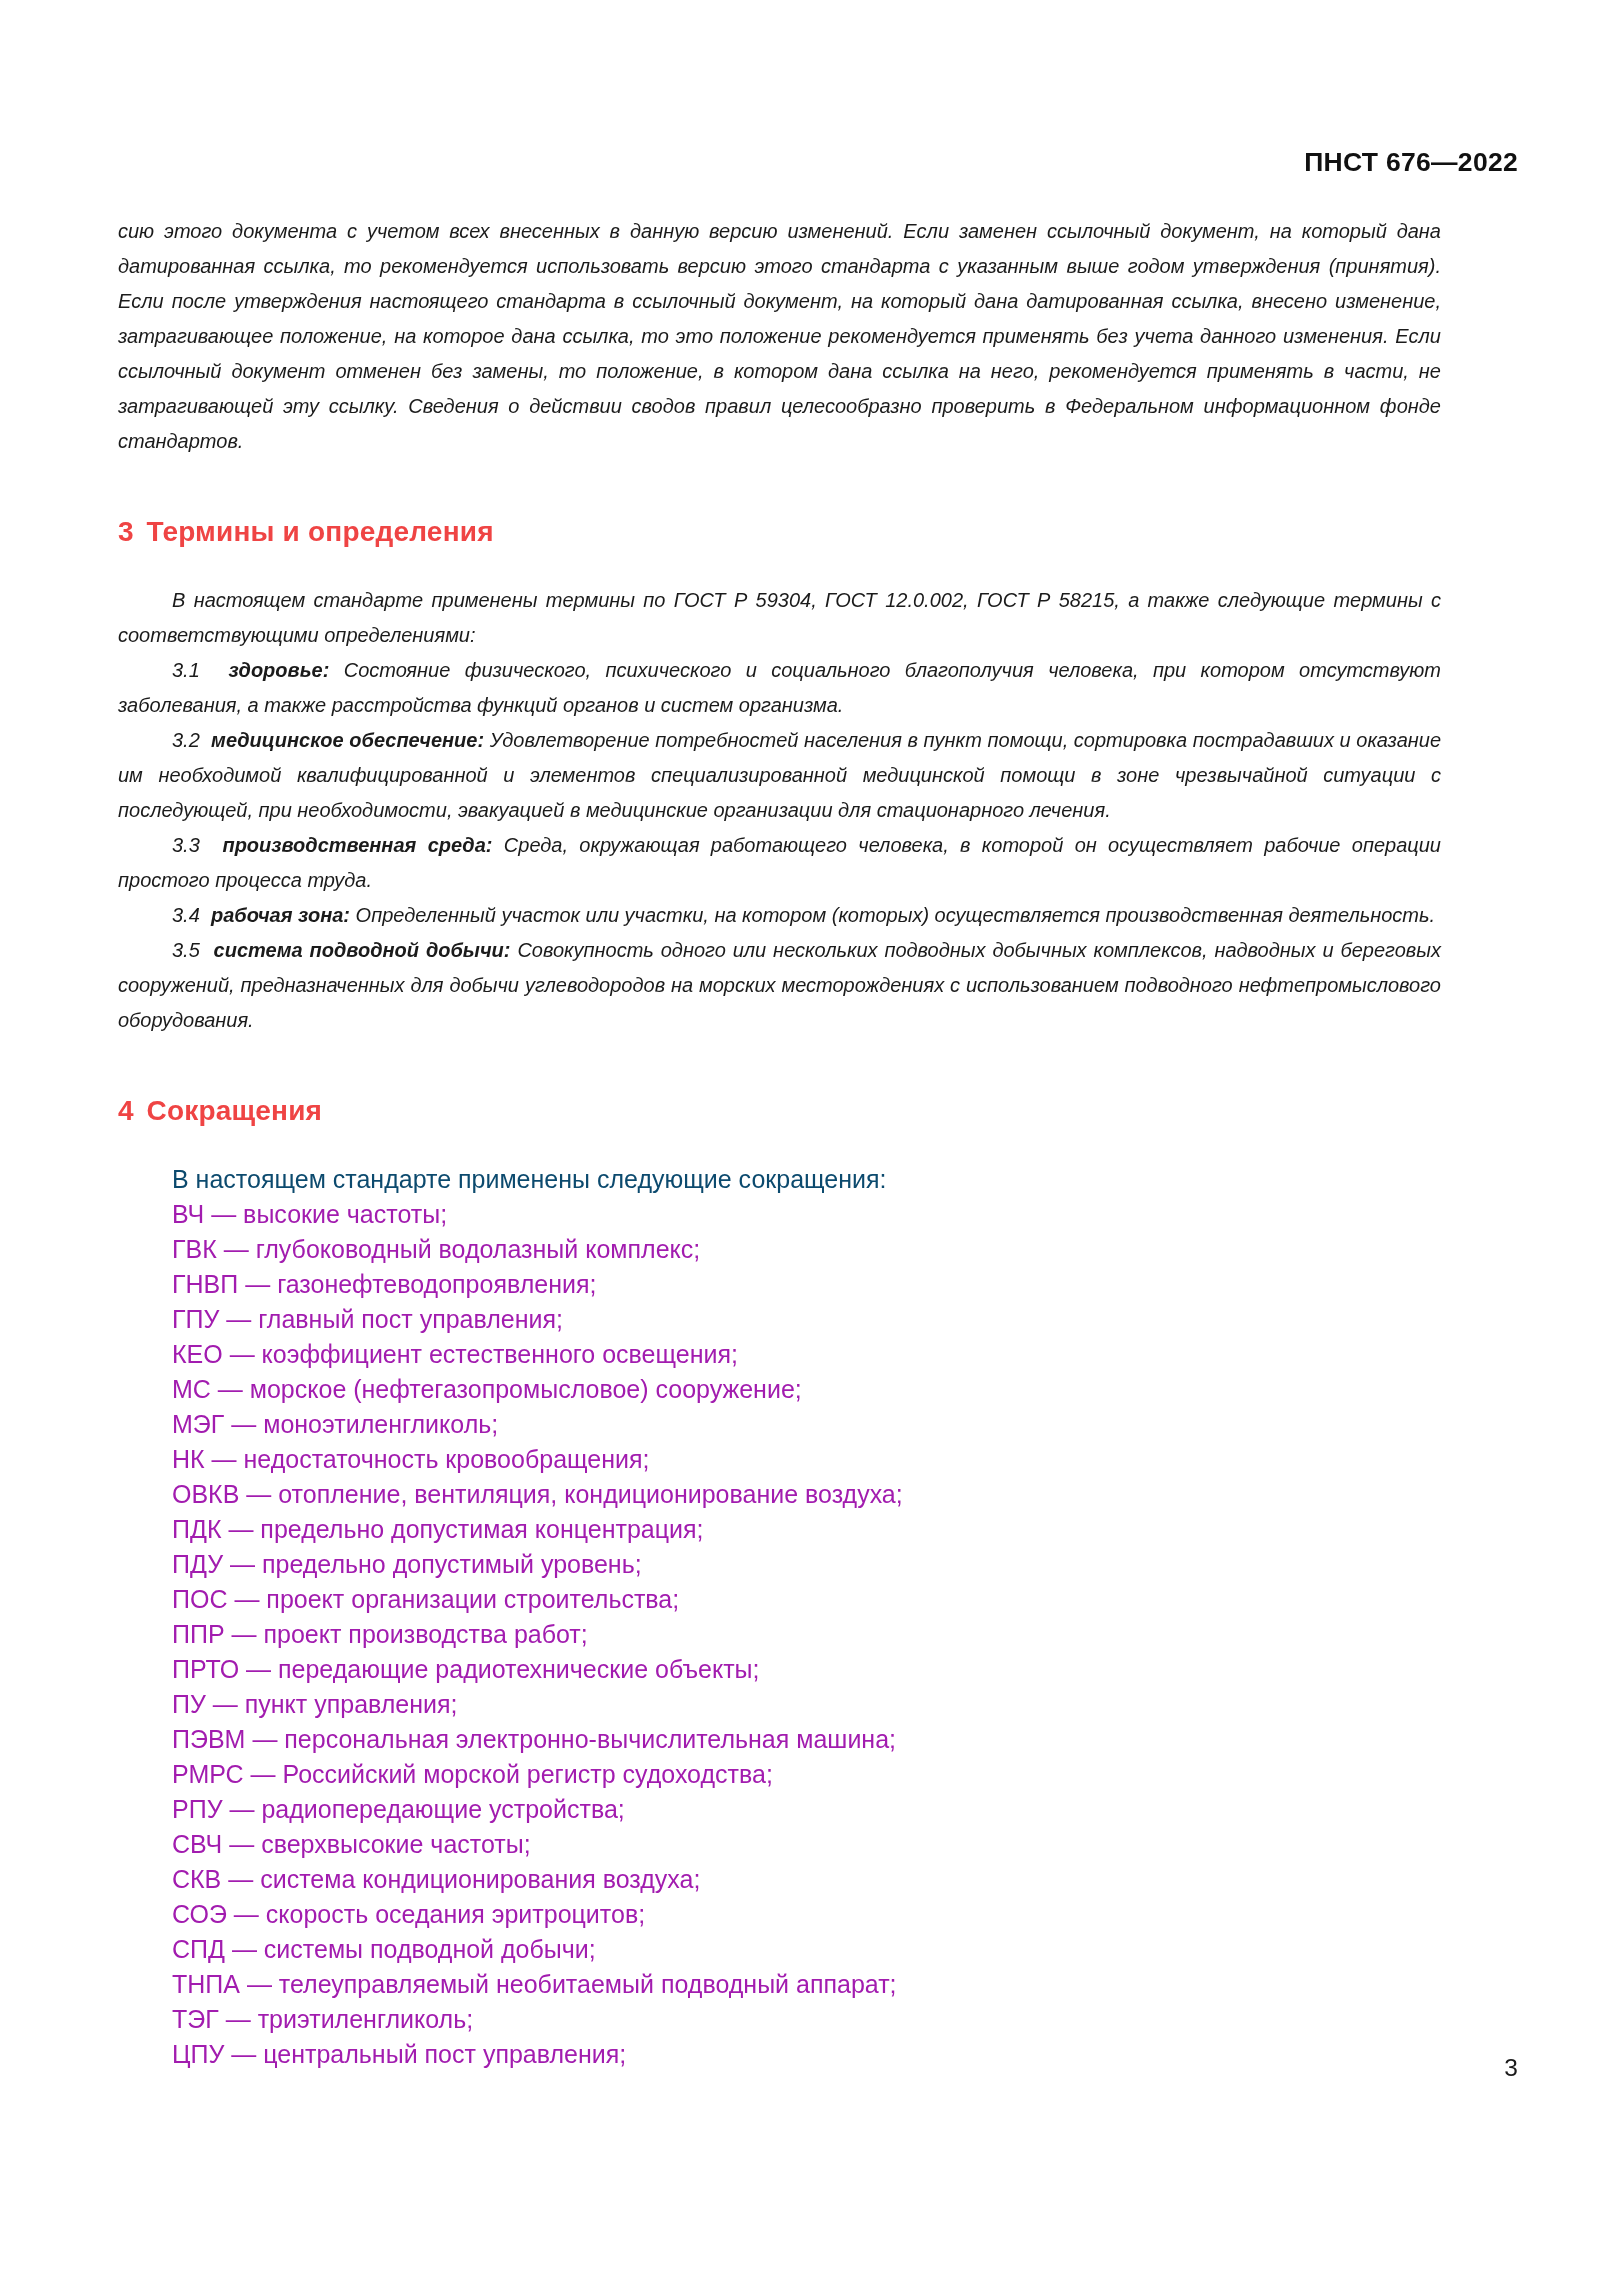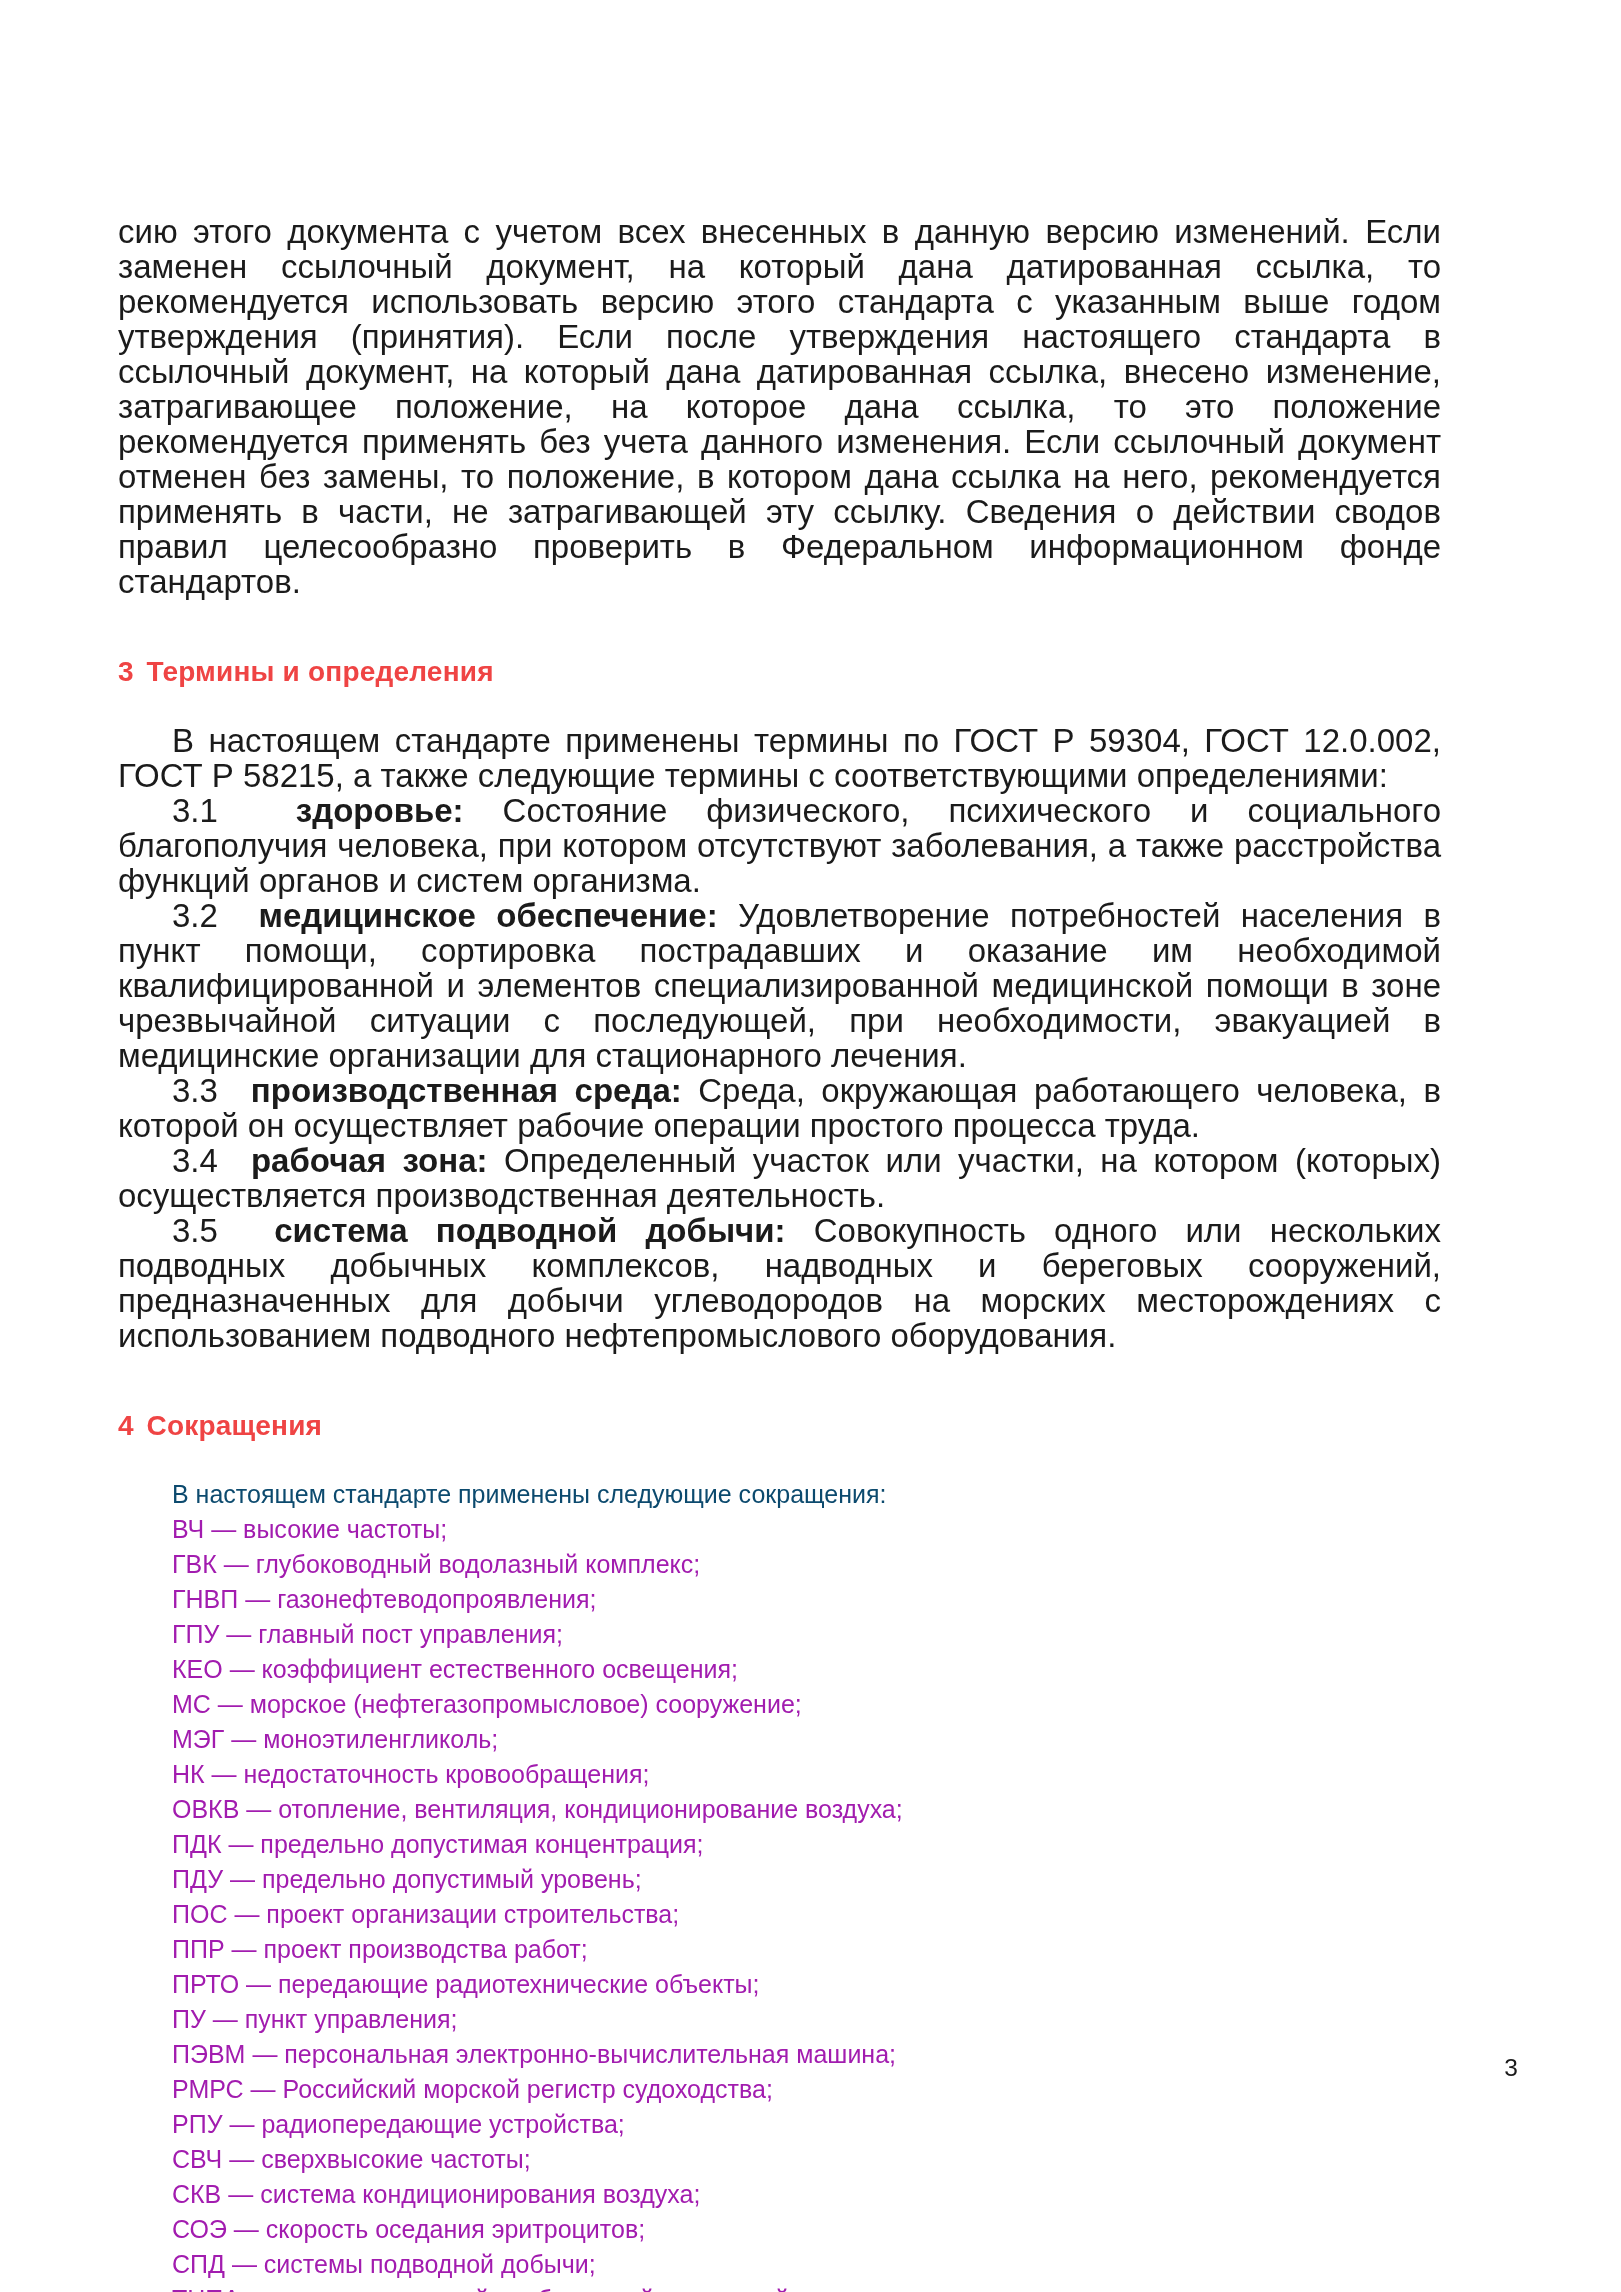--- a/index.html
+++ b/index.html
@@ -41,26 +41,27 @@
   
   .content {
     position: absolute;
     top: 214px;
     left: 118px;
     width: 1323px;
   }
 
   p.body-text {
     margin: 0;
-    font-size: 33px;
+    font-size: 20px;
     line-height: 35px;
     text-align: justify;
     text-justify: inter-word;
     color: #1b1b1b;
     hyphens: manual;
+    font-style: italic;
   }
   p.body-text.indent {
     text-indent: 54px;
   }
 
   h2.section-heading {
     font-size: 28px;
     font-weight: bold;
     margin: 0;
     padding: 0;
@@ -106,20 +107,23 @@
     bottom: 211px;
     font-size: 24.5px;
     color: #1b1b1b;
   }
 </style>
 </head>
 <body>
 
 <div class="page">
 
+  <div class="page-header">
+    <span class="std-id">ПНСТ 676—2022</span>
+  </div>
 
   <div class="content">
 
     <p class="body-text">сию этого документа с учетом всех внесенных в данную версию изменений. Если заменен ссылочный документ, на который дана датированная ссылка, то рекомендуется использовать версию этого стандарта с указанным выше годом утверждения (принятия). Если после утверждения настоящего стандарта в ссылочный документ, на который дана датированная ссылка, внесено изменение, затрагивающее положение, на которое дана ссылка, то это положение рекомендуется применять без учета данного изменения. Если ссылочный документ отменен без замены, то положение, в котором дана ссылка на него, рекомендуется применять в части, не затрагивающей эту ссылку. Сведения о действии сводов правил целесообразно проверить в Федеральном информационном фонде стандартов.</p>
 
     <div class="spacer-before-h2"></div>
     <h2 class="section-heading">
       <span class="num">3</span><span>Термины и определения</span>
     </h2>
     <div class="spacer-after-h2"></div>

